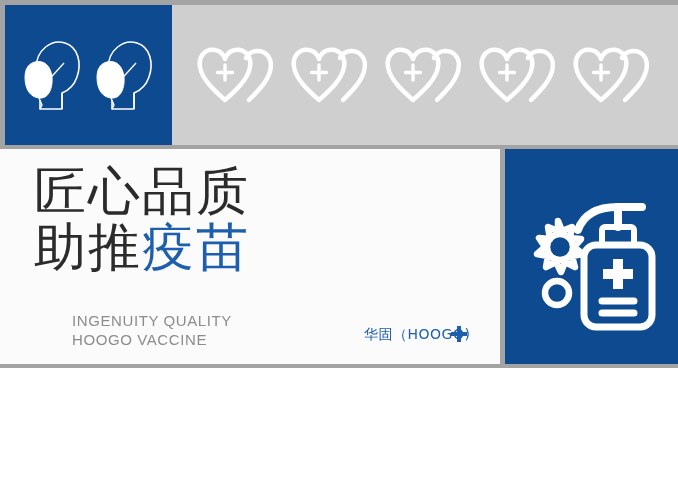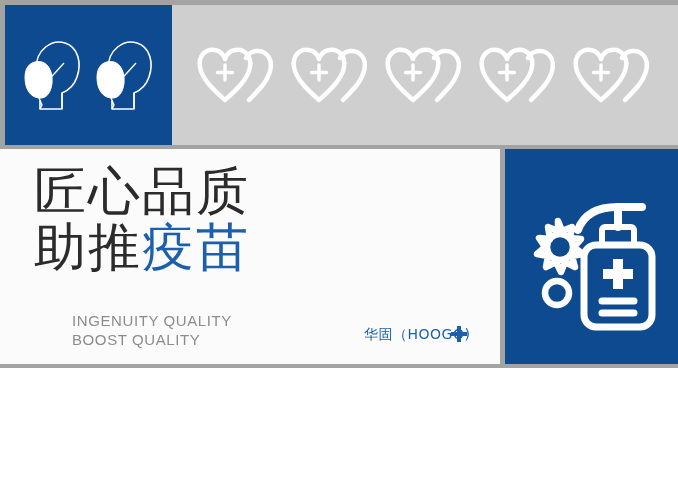--- a/index.html
+++ b/index.html
@@ -182,21 +182,21 @@
       <div class="title-line">
         <span class="t-dark">匠心品质</span>
       </div>
       <div class="title-line">
         <span class="t-dark">助推</span><span class="t-blue">疫苗</span>
       </div>
     </div>
 
     <div id="subtitle">
       <div>INGENUITY QUALITY</div>
-      <div>BOOST QUALITY</div>
+      <div>HOOGO VACCINE</div>
     </div>
 
     <div id="brand">华固（HOOGO)</div>
 
     <span id="accent-cross">
       <svg width="18" height="18" viewBox="0 0 18 18">
         <path d="M7 1 L11 1 L11 7 L17 7 L17 11 L11 11 L11 17 L7 17 L7 11 L1 11 L1 7 L7 7 Z" fill="#1d5fad"></path>
       </svg>
     </span>
   </div>

